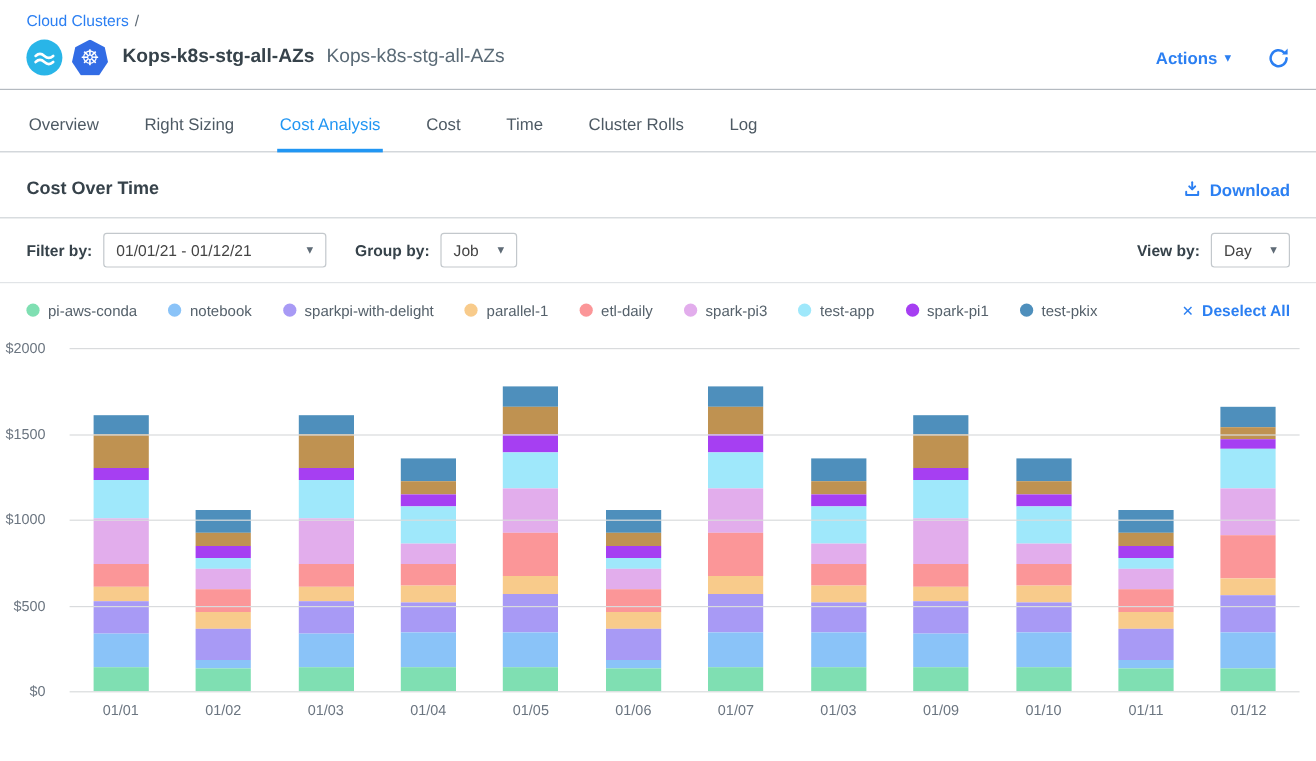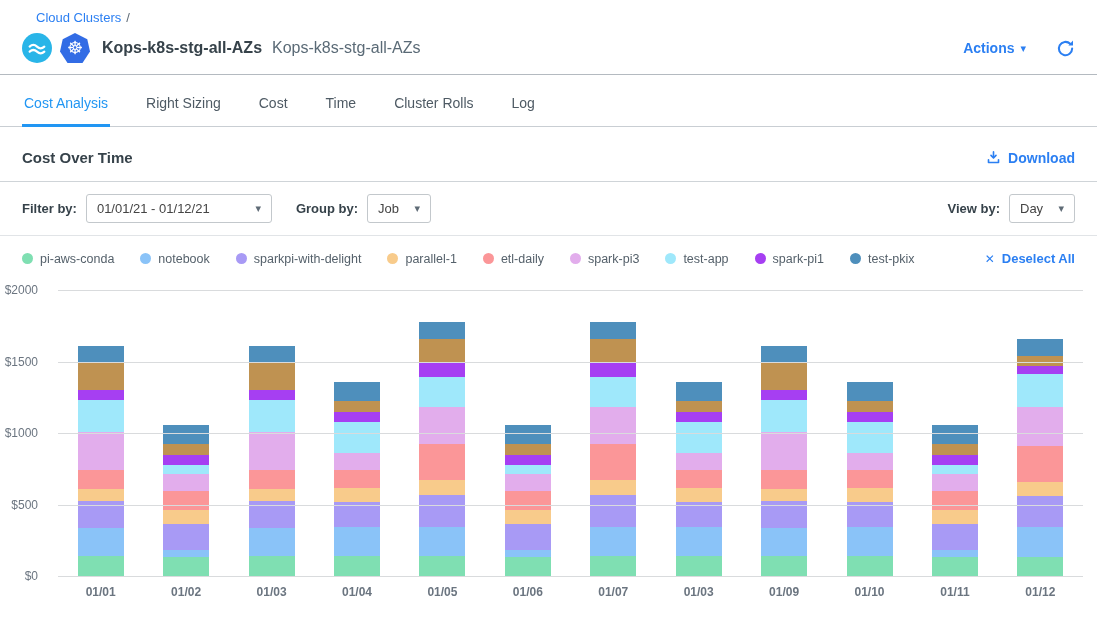--- a/index.html
+++ b/index.html
@@ -1,20 +1,20 @@
 <!DOCTYPE html>
 <html><head>
 <meta charset="utf-8">
 <style>
   * { box-sizing: border-box; margin: 0; padding: 0; }
   html,body { width:1097px; height:634px; background:#fff; overflow:hidden;
     font-family:"Liberation Sans","DejaVu Sans",sans-serif; color:#36424a; }
 
   
-  .breadcrumb { padding:10px 36px 0; font-size:13px; }
+  .breadcrumb { padding:10px 22px 0; font-size:13px; }
   .breadcrumb a { color:#2b7ff2; text-decoration:none; cursor:pointer; }
   .breadcrumb .sep { color:#5f6b76; margin-left:5px; }
 
   
   .header { display:flex; align-items:center; padding:8px 22px 11px; border-bottom:1px solid #b4bac0; }
   .logo-ocean { width:30px; height:30px; border-radius:50%; background:#29b5e8; display:flex; align-items:center; justify-content:center; }
   .logo-k8s { width:30px; height:30px; background:#326ce5; margin-left:8px;
     clip-path:polygon(50% 0%,91% 21%,100% 62%,75% 100%,25% 100%,0% 62%,9% 21%);
     display:flex; align-items:center; justify-content:center; color:#fff; font-size:18px; line-height:1; }
   .title { font-size:16px; font-weight:bold; margin-left:12px; }
@@ -57,21 +57,21 @@
   .chart { position:relative; margin:16px 14px 0 0; padding-left:58px; }
   .plot { position:relative; height:286px; }
   .gridline { position:absolute; left:0; right:0; height:1px; background:#d9dbdd; }
   .y-axis { position:absolute; left:0; top:0; bottom:26px; width:48px; }
   .y-tick { position:absolute; right:10px; transform:translateY(-50%); font-size:12px; color:#6b7580; }
   .bars { position:absolute; left:0; right:0; top:0; bottom:0; display:flex; }
   .bar-slot { flex:1; display:flex; justify-content:center; align-items:flex-end; }
   .bar { width:46px; display:flex; flex-direction:column-reverse; }
   .seg { width:100%; }
   .x-axis { display:flex; padding-top:9px; }
-  .x-tick { flex:1; text-align:center; font-size:12px; color:#6b7580;font-weight:bold; }
+  .x-tick { flex:1; text-align:center; font-size:12px; color:#6b7580; }
 </style>
 </head>
 <body>
 
 <div class="breadcrumb">
   <a>Cloud Clusters</a><span class="sep">/</span>
 </div>
 
 <div class="header">
   <div class="logo-ocean">
@@ -91,22 +91,23 @@
     <div class="refresh">
       <svg width="19" height="19" viewBox="0 0 24 24" fill="none" stroke="#2b7ff2" stroke-width="2.6" stroke-linecap="round">
         <path d="M20.4 12a8.4 8.4 0 1 1-2.5-5.95"></path>
         <path d="M21.5 1.8 21.5 8.2 15.6 8.2 Z" fill="#2b7ff2" stroke="none"></path>
       </svg>
     </div>
   </div>
 </div>
 
 <div class="tabs">
+    <div class="tab">Overview</div>
+    <div class="tab">Right Sizing</div>
     <div class="tab active">Cost Analysis</div>
-    <div class="tab">Right Sizing</div>
     <div class="tab">Cost</div>
     <div class="tab">Time</div>
     <div class="tab">Cluster Rolls</div>
     <div class="tab">Log</div>
   </div>
 
 <div class="section-head">
   <div class="section-title">Cost Over Time</div>
   <div class="download">
     <span style="display:flex;">

